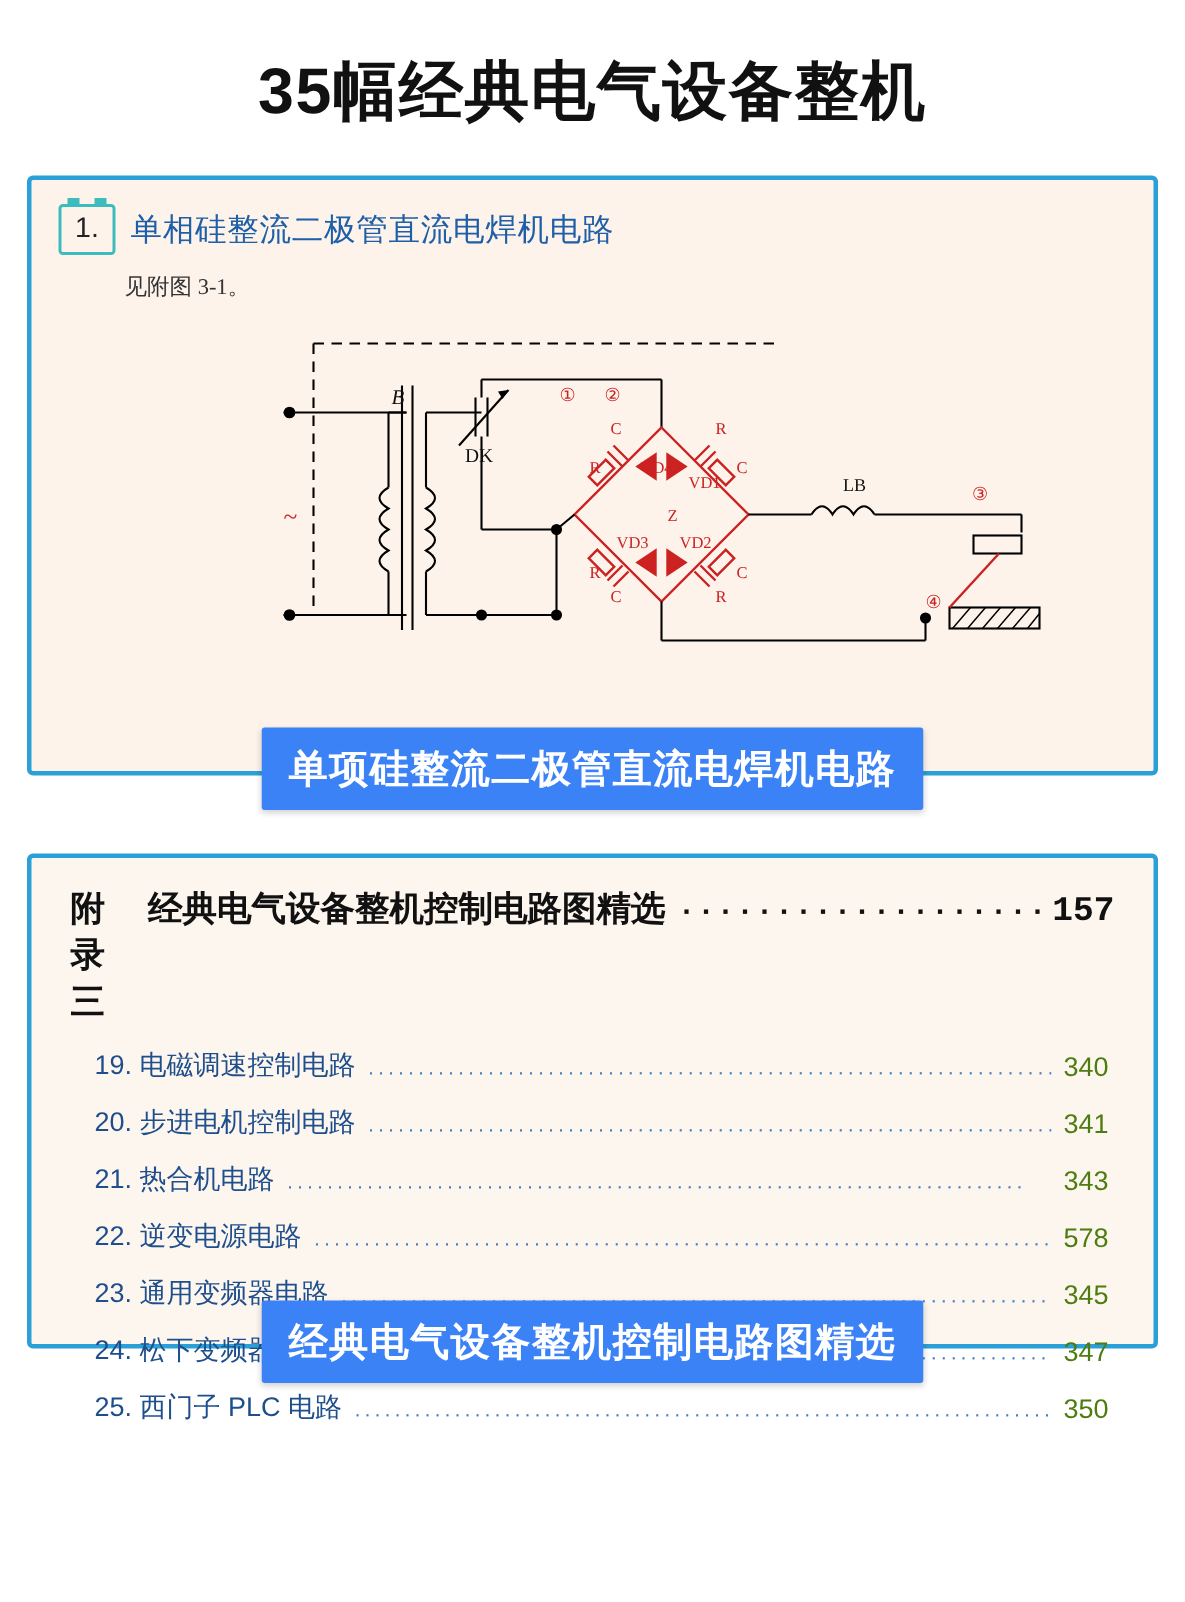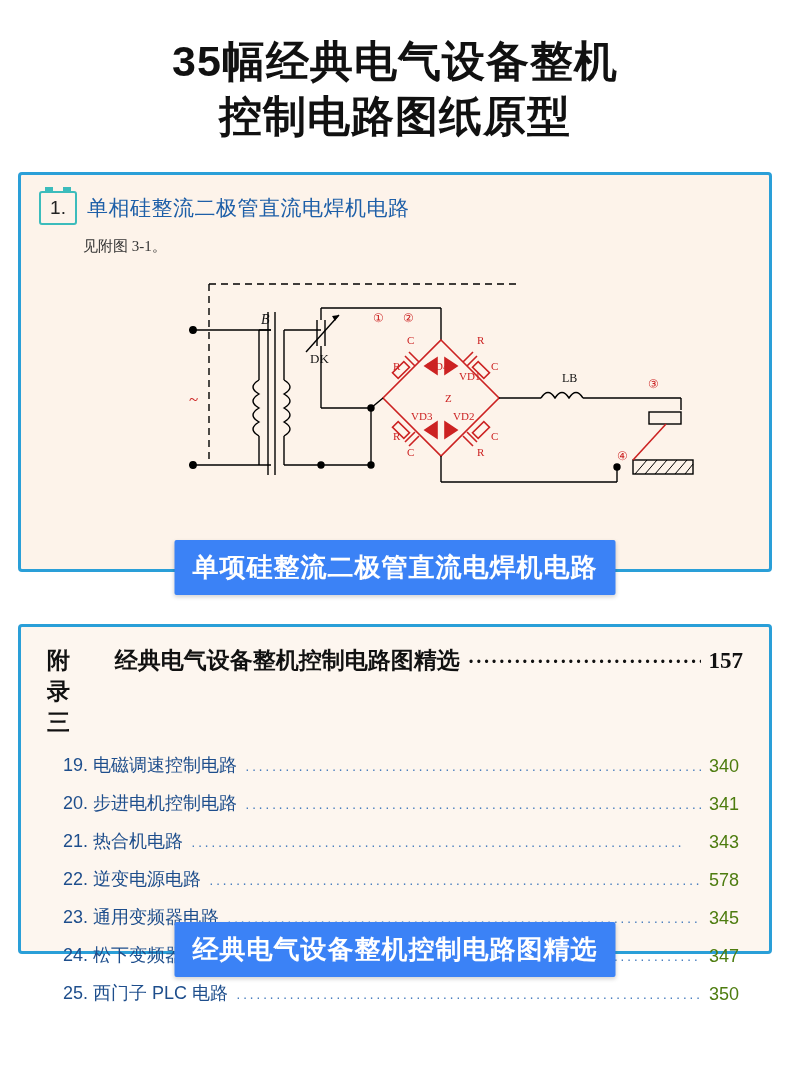--- a/index.html
+++ b/index.html
@@ -132,21 +132,21 @@
     height: 330px;
     padding: 0;
   }
   .toc-head {
     display: flex;
     align-items: baseline;
     padding: 18px 26px 4px 26px;
     font-size: 23px;
     font-weight: bold;
     color: #111;
-    font-family: Liberation Serif, serif;
+    font-family: Liberation Mono, monospace;
   }
   .toc-head .t1 { margin-right: 26px; }
   .toc-head .t2 { flex: 0 0 auto; }
   .toc-head .dots {
     flex: 1 1 auto;
     overflow: hidden;
     white-space: nowrap;
     letter-spacing: 1px;
     margin: 0 8px;
     color: #111;
@@ -177,21 +177,20 @@
   }
   .toc-row .page-no { flex: 0 0 auto; color: #4d7c0f; }
 </style>
 </head>
 <body>
 
 <div class="page">
 
   <div class="header">
     <div class="line">35幅经典电气设备整机</div>
-    <div class="line">控制电路图纸原型</div>
   </div>
 
   <div class="card card-1">
     <div class="item-head">
       <div class="num-box">1.</div>
       <div class="item-title">单相硅整流二极管直流电焊机电路</div>
     </div>
     <div class="item-sub">见附图 3-1。</div>
 
     <div class="circuit-wrap">

